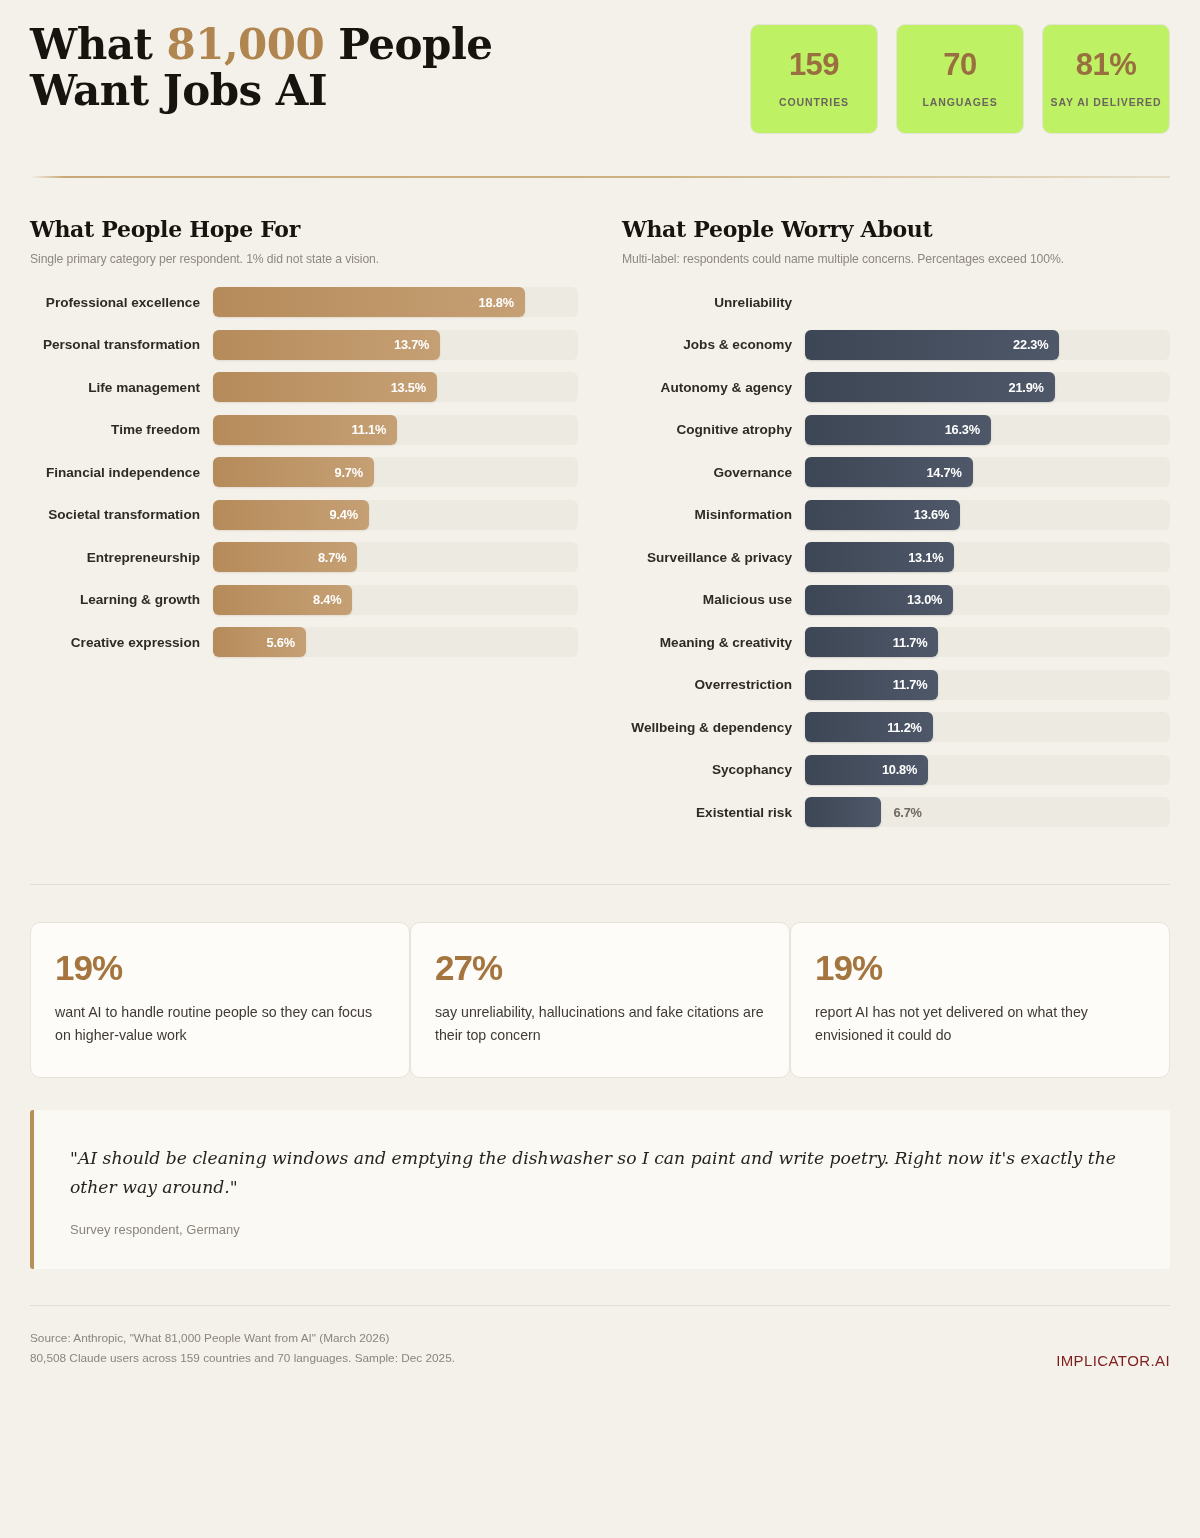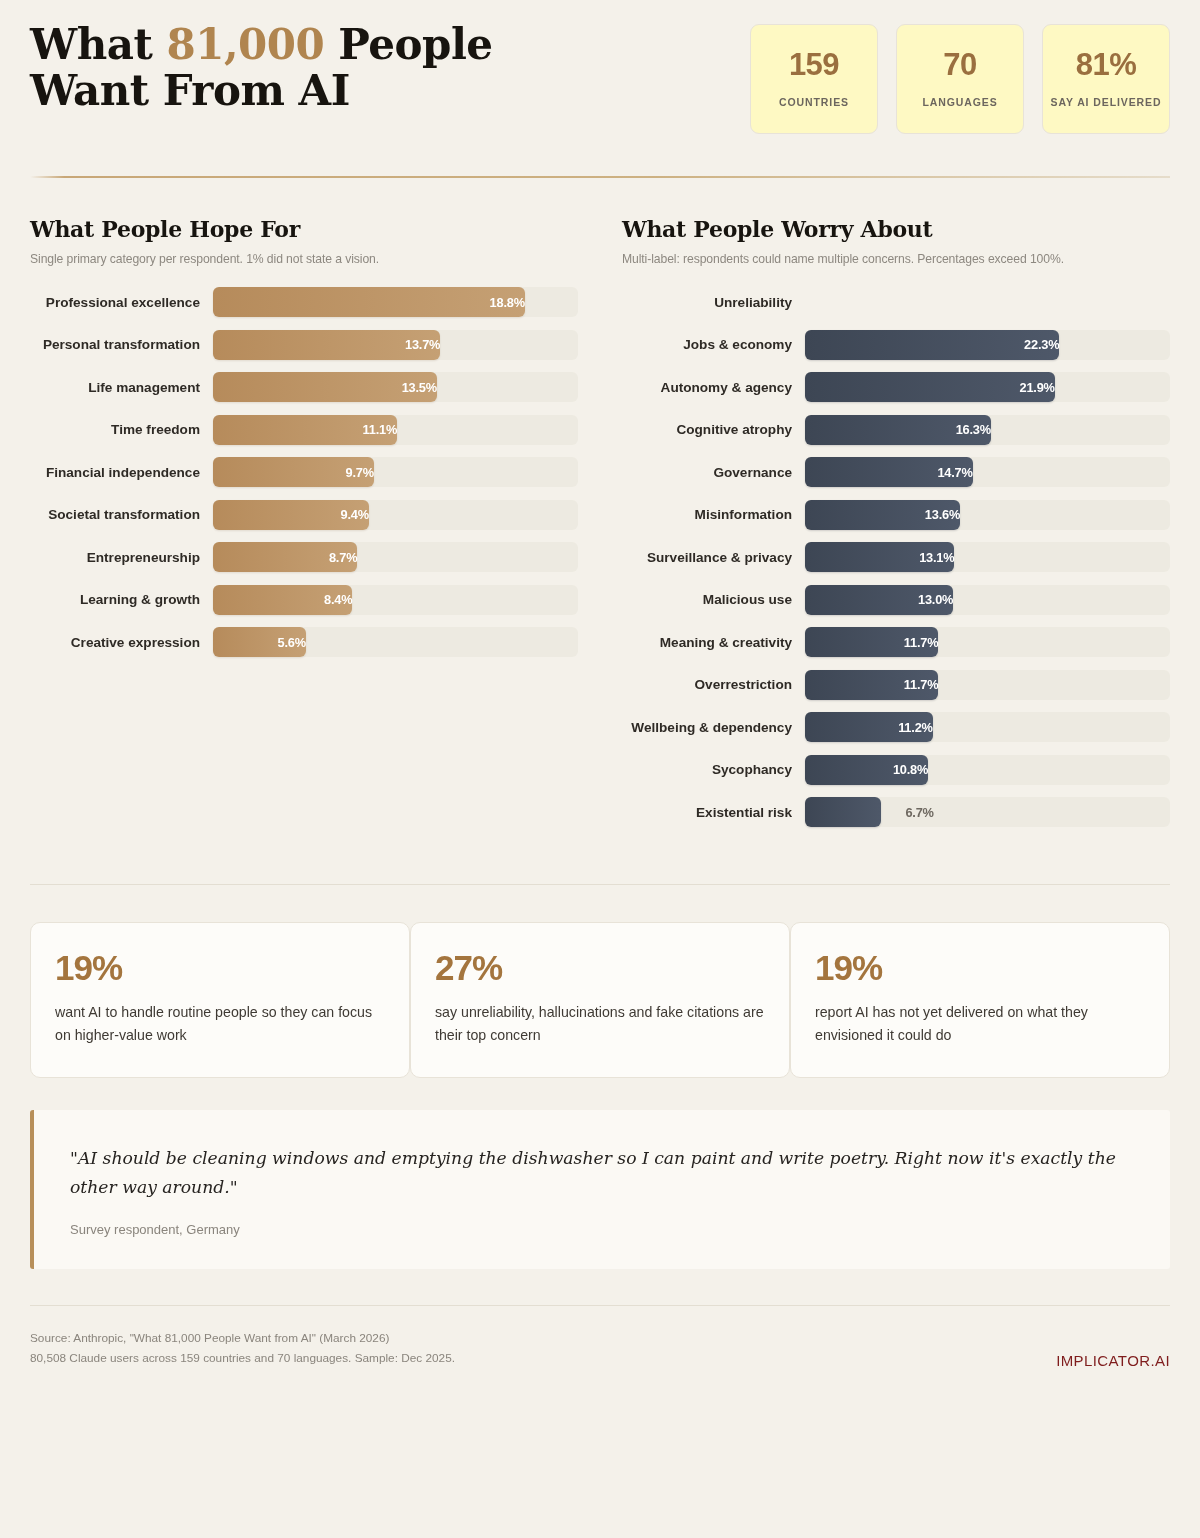--- a/index.html
+++ b/index.html
@@ -45,21 +45,21 @@
     line-height: 1.72;
     color: #55504a;
     max-width: 490px;
   }
 
   .stat-cards { display: flex; gap: 18px; padding-top: 2px; }
 
   .stat-card {
     width: 128px;
     height: 110px;
-    background: #fef9c3;
+    background: #bef264;
     border: 1px solid #e8e3d8;
     border-radius: 9px;
     display: flex;
     flex-direction: column;
     align-items: center;
     justify-content: center;
     gap: 15px;
   }
   .stat-num {
     font-size: 31px;
@@ -135,20 +135,21 @@
     border-radius: 6px;
     overflow: visible;
   }
   .fill {
     position: absolute;
     left: 0; top: 0; bottom: 0;
     border-radius: 6px;
     display: flex;
     align-items: center;
     justify-content: flex-end;
+    padding-right: 11px;
   }
   .fill.hope {
     background: linear-gradient(90deg, #b68b5b 0%, #c5a074 100%);
     box-shadow: 0 1px 2px rgba(90,60,25,.12);
   }
   .fill.worry {
     background: linear-gradient(90deg, #3d4654 0%, #4e5869 100%);
     box-shadow: 0 1px 2px rgba(20,25,35,.16);
   }
   .val-in {
@@ -160,21 +161,20 @@
   }
   .val-out {
     position: absolute;
     top: 50%;
     transform: translateY(-50%);
     font-size: 12.8px;
     font-weight: 700;
     color: #6e6860;
     letter-spacing: -0.2px;
     white-space: nowrap;
-    margin-left: 12px;
   }
 
   
   .divider-wrap { padding-top: 44px; }
 
   .highlights {
     display: flex;
     padding-top: 37px;
   }
   .hl-card {
@@ -239,21 +239,21 @@
     color: #7f1d1d;
   }
 </style>
 </head>
 <body>
 
 <div class="page">
 
   <div class="header">
     <div>
-      <h1 class="headline"><span>What </span><span class="accent">81,000</span><span> People Want From AI</span></h1>
+      <h1 class="headline"><span>What </span><span class="accent">81,000</span><span> People Want Jobs AI</span></h1>
     </div>
     <div class="stat-cards">
         <div class="stat-card">
           <div class="stat-num">159</div>
           <div class="stat-lbl">COUNTRIES</div>
         </div>
         <div class="stat-card">
           <div class="stat-num">70</div>
           <div class="stat-lbl">LANGUAGES</div>
         </div>

